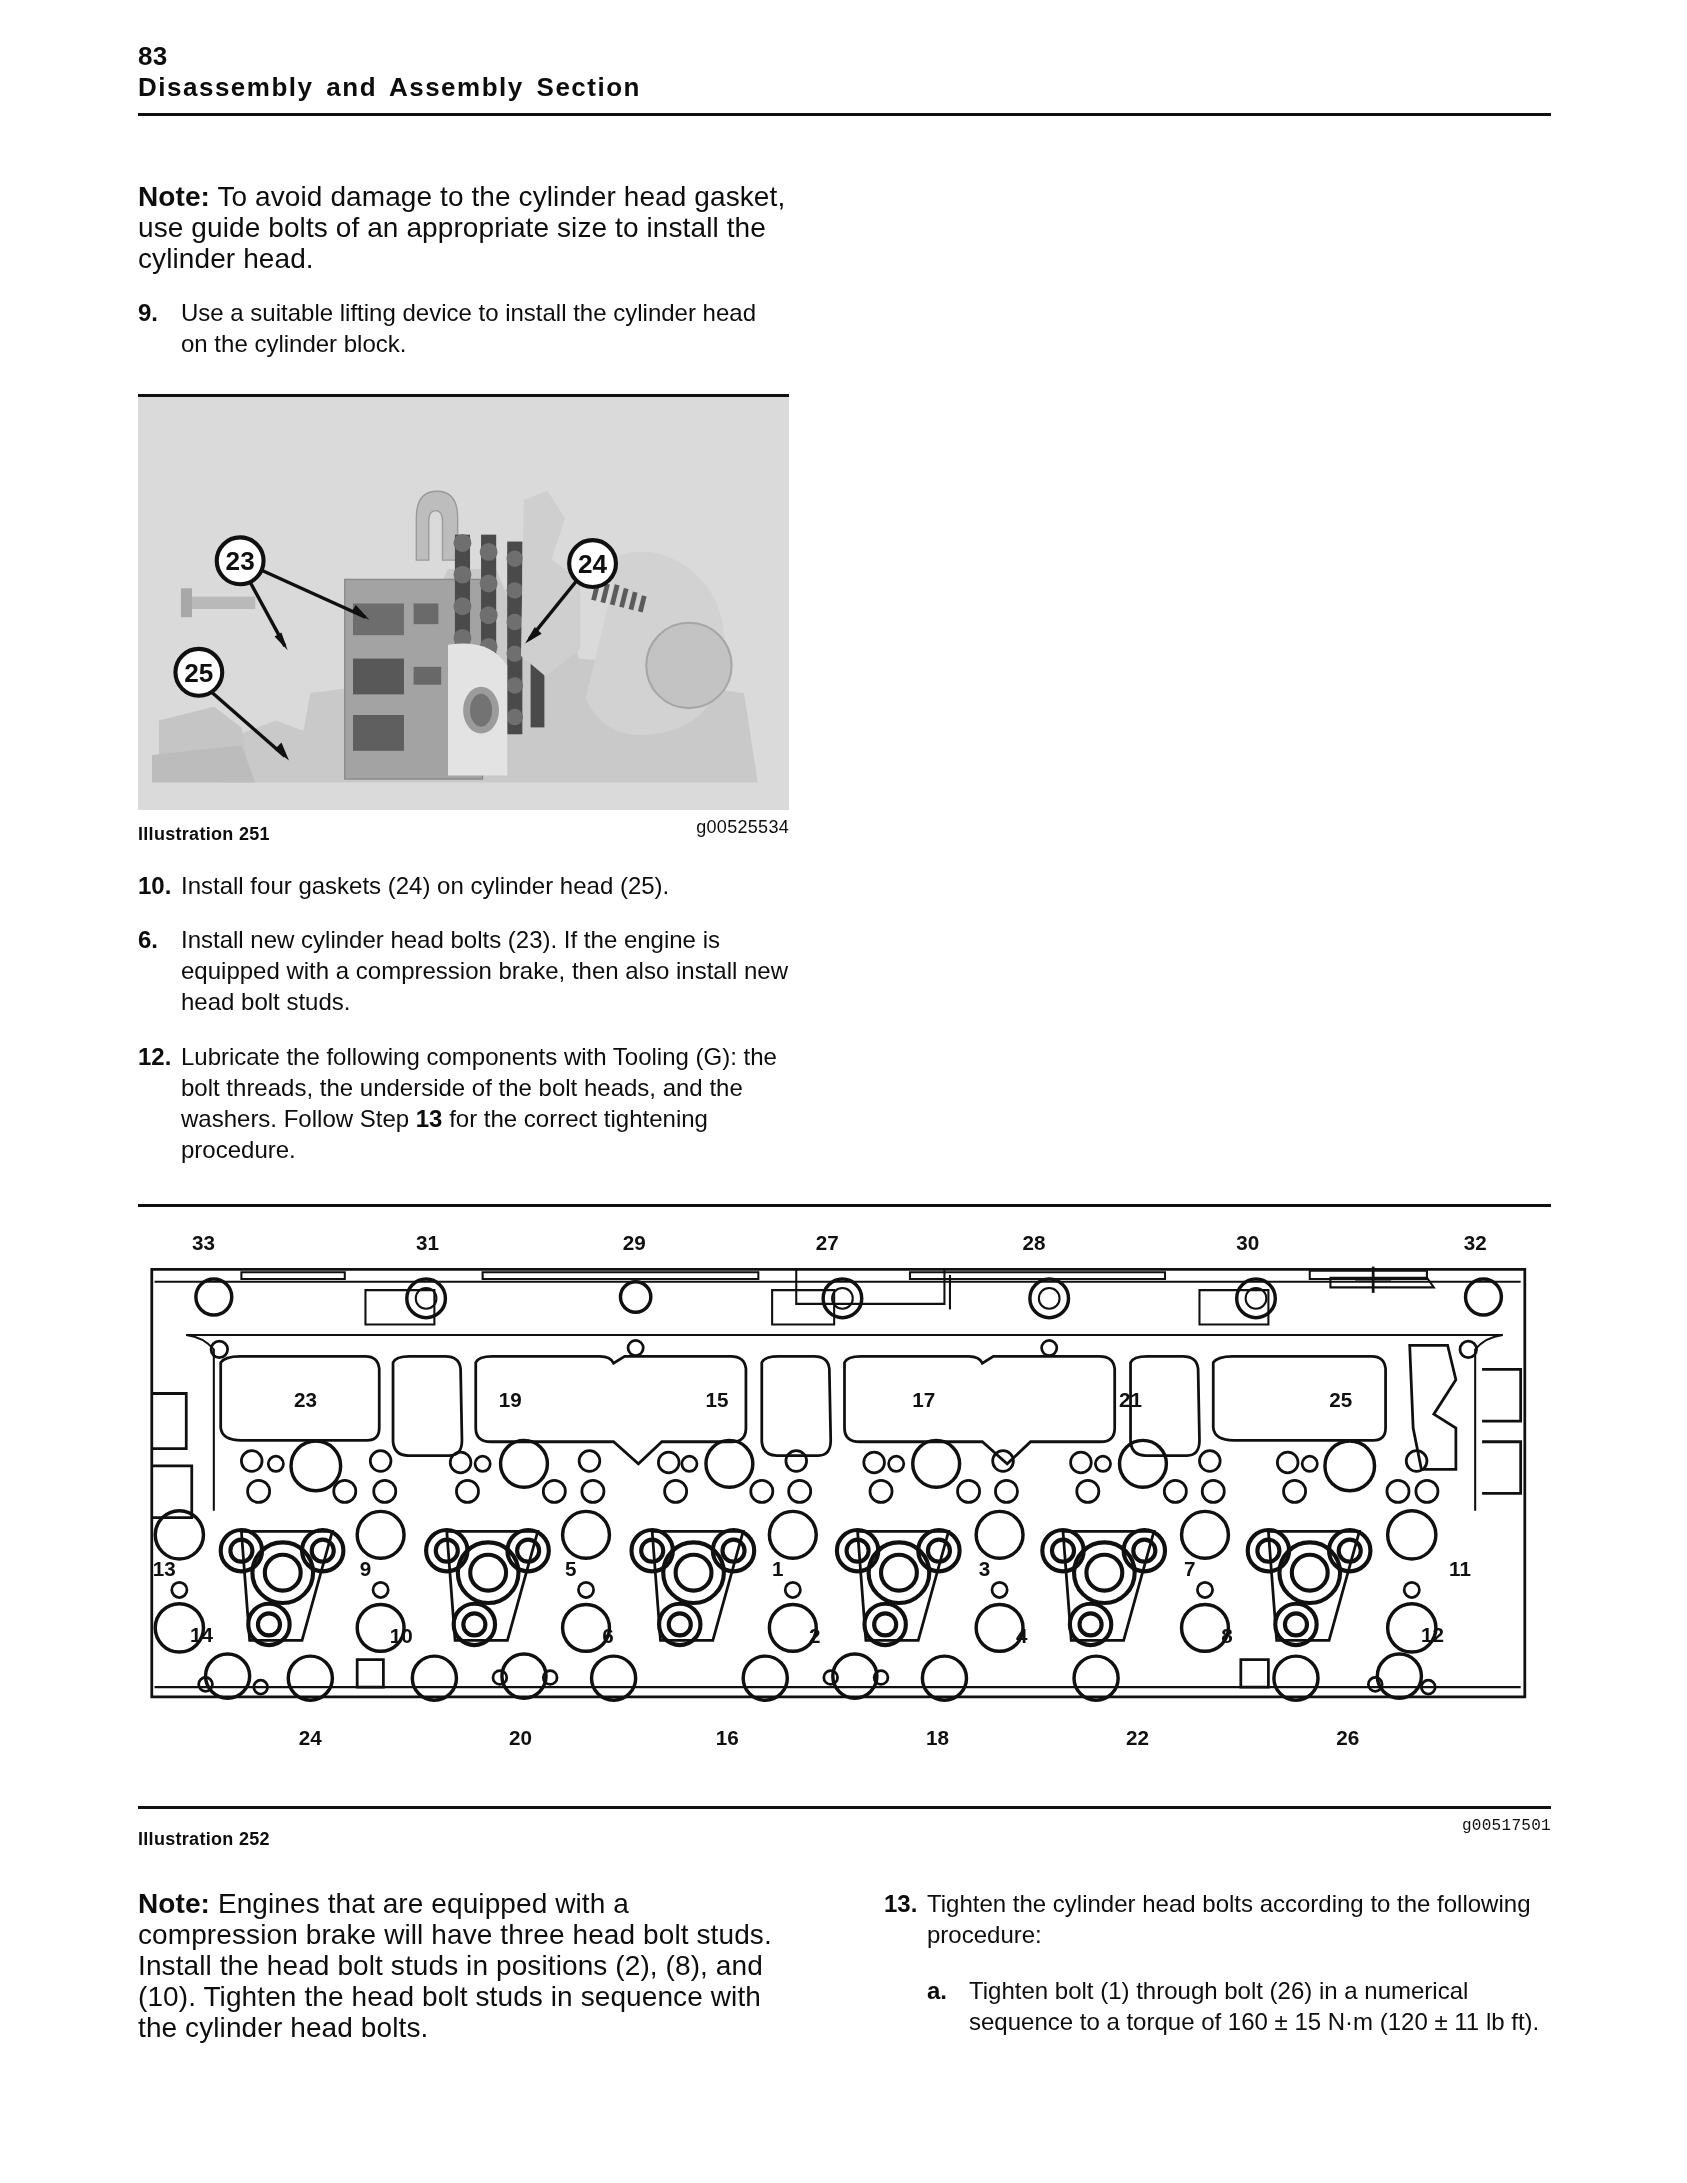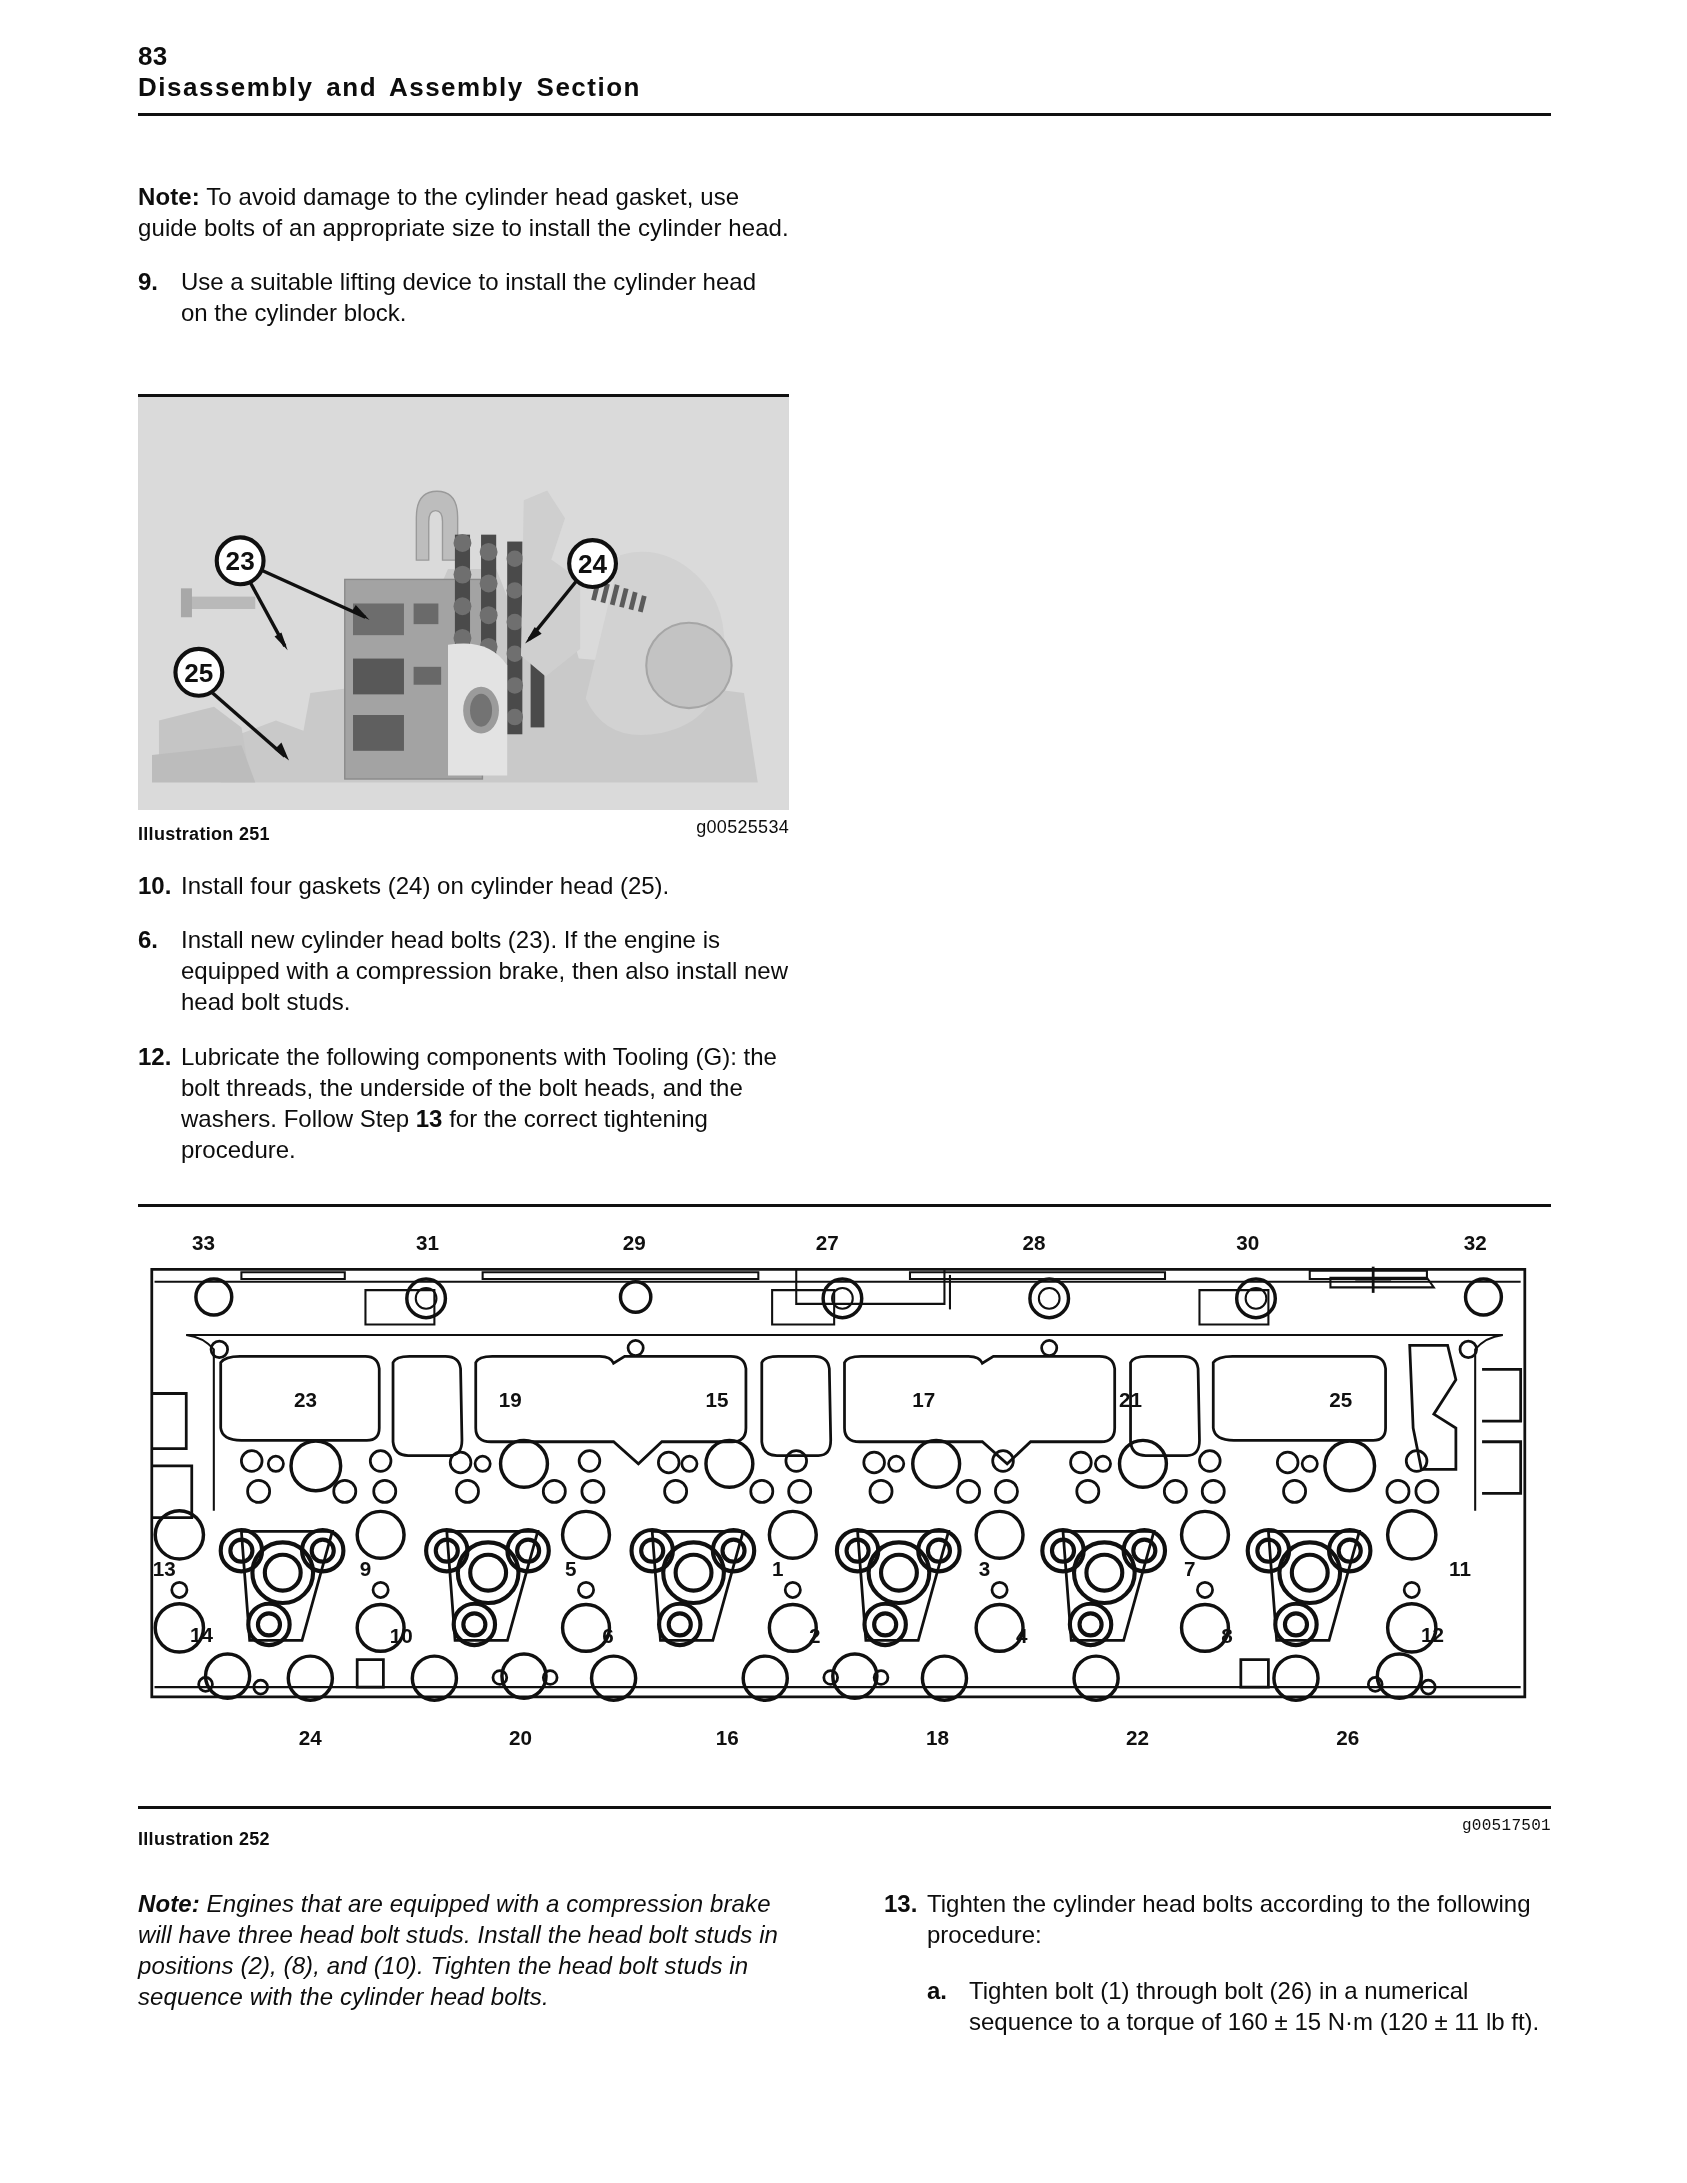--- a/index.html
+++ b/index.html
@@ -51,21 +51,21 @@
 
   
   .col-left {
     position: absolute;
     left: 138px;
     top: 181px;
     width: 651px;
   }
 
   p.body {
-    font-size: 24px;
+    font-size: 28px;
     line-height: 31px;
     margin: 0 0 23.4px 0;
     letter-spacing: 0.1px;
   }
   .bold { font-weight: bold; }
 
   
   .step {
     position: relative;
     font-size: 24px;
@@ -181,21 +181,20 @@
     letter-spacing: 0.3px;
     font-family: Liberation Mono, monospace;
   }
 
   
   .bot-left {
     position: absolute;
     left: 138px;
     top: 1888px;
     width: 651px;
-    font-style: italic;
   }
   .bot-right {
     position: absolute;
     left: 884px;
     top: 1888px;
     width: 665px;
   }
 
   .dlabel {
     font-family: "Liberation Sans", sans-serif;

